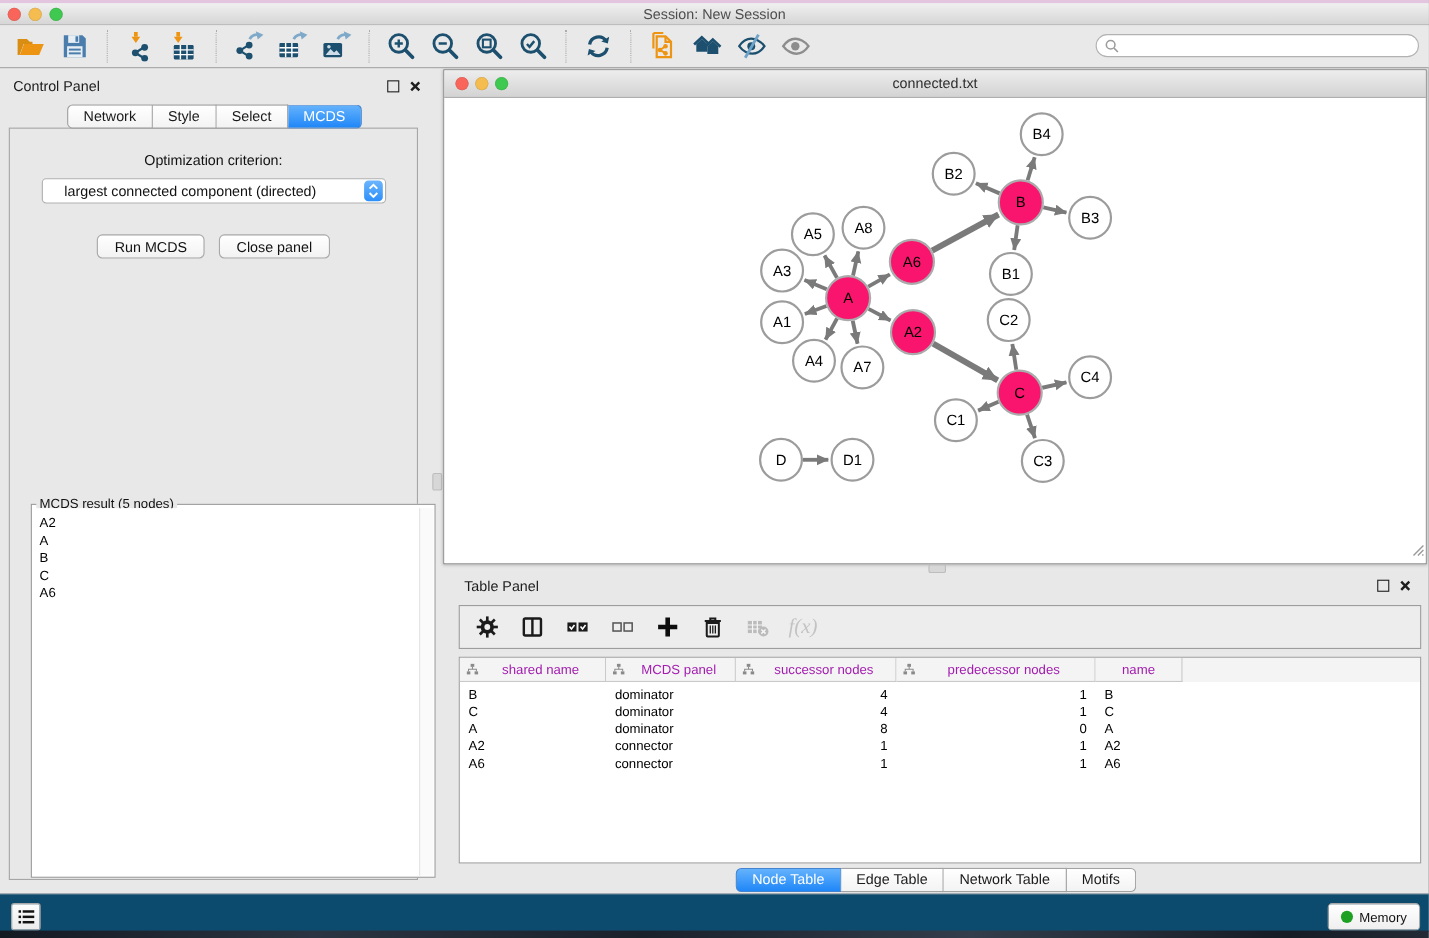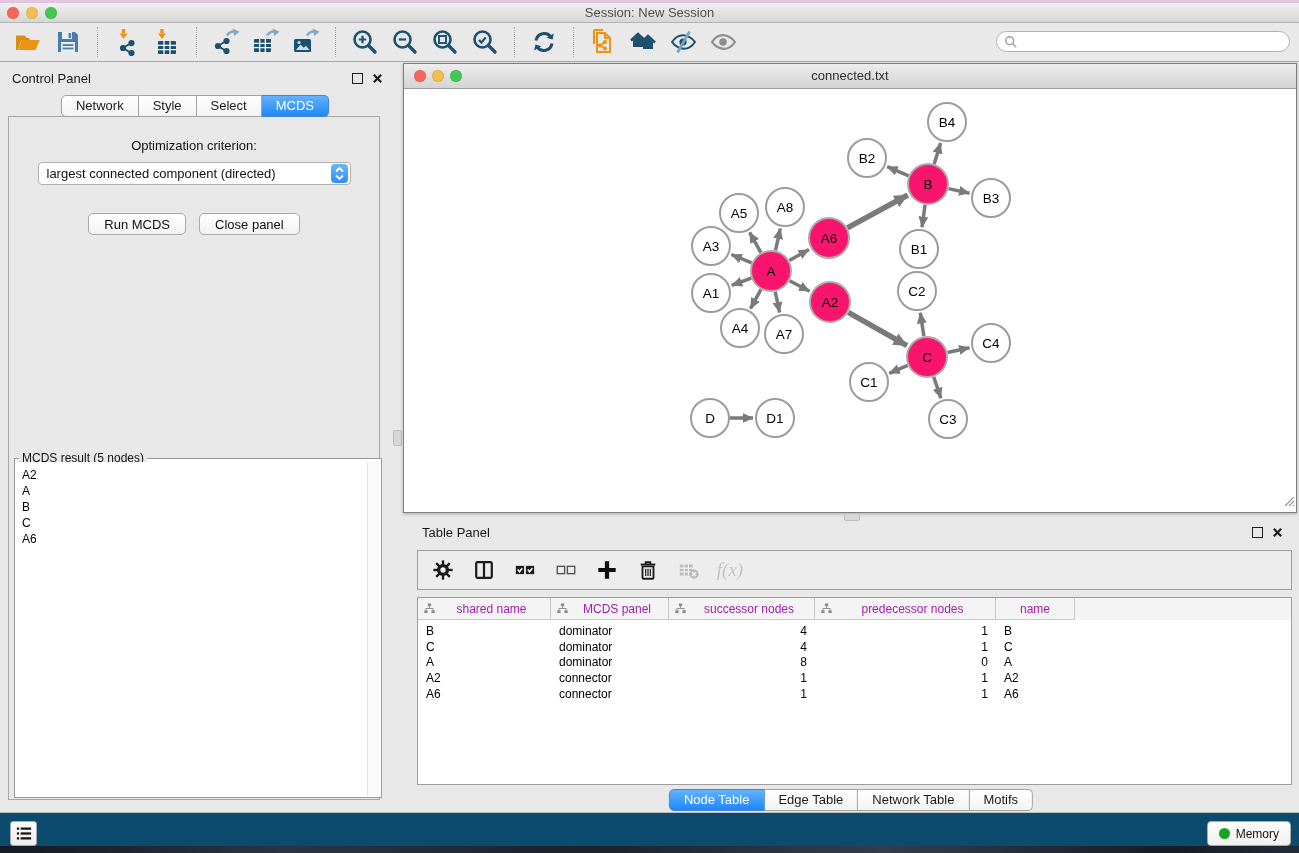--- a/index.html
+++ b/index.html
@@ -24,25 +24,25 @@
   #control-panel{position:absolute;left:0;top:63px;width:390px;height:749px;}
   .cp-title{position:absolute;left:12px;top:8px;font-size:13px;color:#1b1b1b;}
   .cp-tabs{position:absolute;left:0;top:32px;width:100%;display:flex;justify-content:center;z-index:2;}
   .seg{height:20px;line-height:20px;font-size:13px;padding:0 14px;background:linear-gradient(#ffffff,#f3f3f3);border:1px solid #a2a2a2;border-left:none;color:#1a1a1a;cursor:pointer;}
   .seg:first-child{border-left:1px solid #a2a2a2;border-radius:5px 0 0 5px;}
   .seg:last-child{border-radius:0 5px 5px 0;}
   .seg.active{background:linear-gradient(#64b2fc,#1f87f8);color:#fff;border-color:#4484cf;}
   .cp-box{position:absolute;left:8px;top:53px;width:372px;height:684px;border:1px solid #a6a6a6;box-sizing:border-box;}
   .opt-label{margin-top:21px;text-align:center;font-size:13px;color:#111;}
   .select-row{margin:9px auto 0;width:313px;height:23px;border:1px solid #b0b0b0;border-radius:4px;background:#fff;position:relative;display:flex;align-items:center;box-sizing:border-box;cursor:pointer;}
-  .select-text{flex:1;padding-left:8px;font-size:13px;color:#111;white-space:nowrap;}
+  .select-text{flex:1;padding-left:20px;font-size:13px;color:#111;white-space:nowrap;}
   .spinner{position:absolute;right:2px;top:1px;width:17px;height:19px;border-radius:4px;background:linear-gradient(#6cb5fd,#2d8ff9);display:flex;align-items:center;justify-content:center;}
   .btn-row{margin-top:28px;display:flex;justify-content:center;gap:13px;}
   .push-btn{height:22px;padding:0 15px;font-size:13px;color:#111;background:linear-gradient(#ffffff,#f2f2f2);border:1px solid #a9a9a9;border-radius:5px;cursor:pointer;font-family:"Liberation Sans",sans-serif;}
-  .result-field{position:absolute;left:5px;top:341px;width:366px;height:338px;border:1px solid #9a9a9a;background:#fff;}
+  .result-field{position:absolute;left:19px;top:341px;width:366px;height:338px;border:1px solid #9a9a9a;background:#fff;}
   .result-legend{position:absolute;top:-8px;left:4px;background:#e8e8e8;padding:0 3px;font-size:12px;color:#111;}
   .result-list{position:absolute;left:1px;right:14px;top:3px;bottom:1px;background:#fff;font-size:12px;line-height:16px;padding:5px 0 0 6px;overflow:hidden;}
   .vtrack{position:absolute;right:1px;top:3px;bottom:1px;width:12px;background:#fafafa;border-left:1px solid #e3e3e3;}
   
   #network-window{position:absolute;left:403px;top:63px;width:894px;height:450px;border:1px solid #7f7f7f;background:#fff;box-sizing:border-box;box-shadow:0 1px 3px rgba(0,0,0,.25);}
   .nw-titlebar{position:relative;height:24px;background:linear-gradient(#ededed,#d3d3d3);border-bottom:1px solid #9c9c9c;}
   .nw-title{text-align:center;line-height:24px;font-size:13px;color:#2e2e2e;}
   .nw-lights{position:absolute;left:10px;top:6px;display:flex;gap:6px;}
   .nw-canvas{position:absolute;left:0;top:25px;right:0;bottom:0;background:#fff;overflow:hidden;}
   .grip{position:absolute;right:1px;bottom:1px;}

